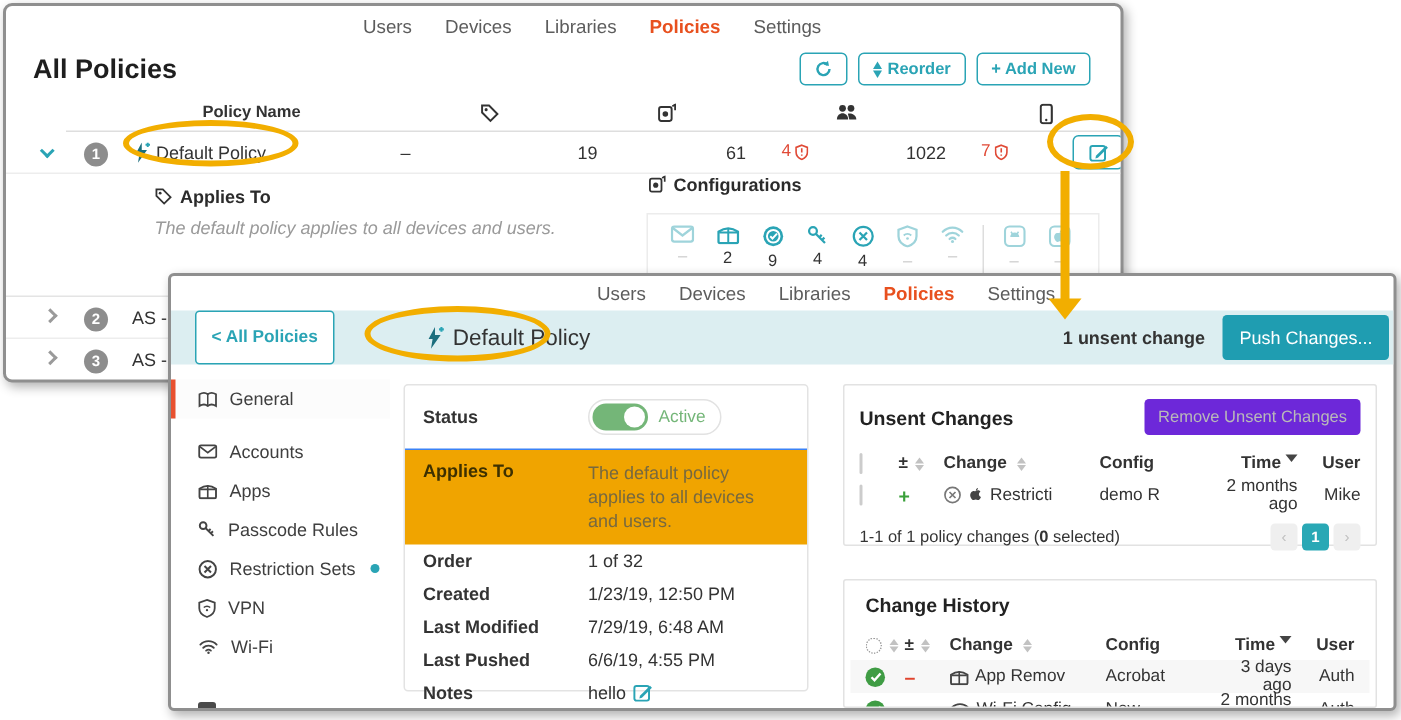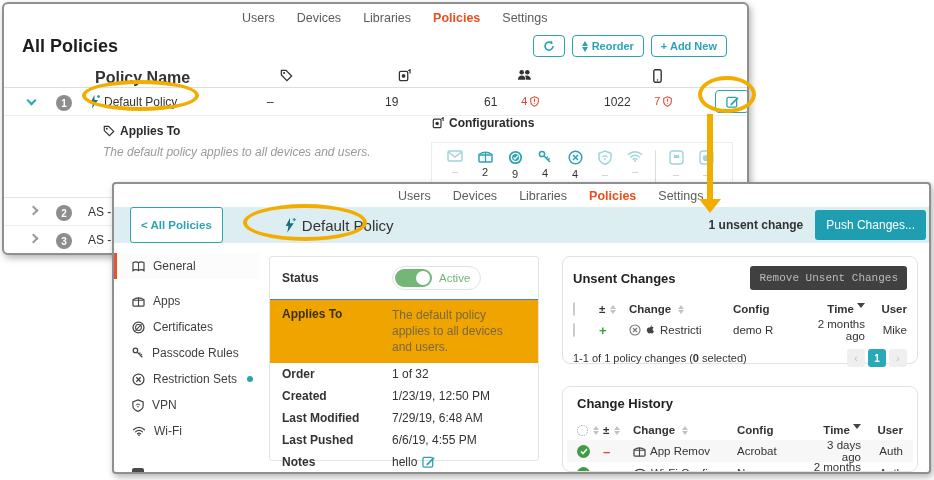--- a/index.html
+++ b/index.html
@@ -20,21 +20,21 @@
 
   
   .hdr1 { display:flex; align-items:center; padding:5px 20px 9px 18px; }
   .hdr1 h1 { font-size:18px; color:#1e1e1e; }
   .toolbar { margin-left:auto; display:flex; gap:7px; }
   .btn-teal { display:inline-flex; align-items:center; gap:4px; border:1px solid #2aa4b5; color:#2aa4b5;
               background:#fff; border-radius:4px; font-size:11px; font-weight:bold; padding:4px 9px; cursor:pointer; }
   .tri-up { width:0;height:0;border-left:3.5px solid transparent;border-right:3.5px solid transparent;border-bottom:5px solid #2aa4b5; }
   .tri-dn { width:0;height:0;border-left:3.5px solid transparent;border-right:3.5px solid transparent;border-top:5px solid #2aa4b5; }
 
-  .thead { position:relative; height:22px; border-bottom:1px solid #dedede; font-size:16px; font-weight:bold; color:#333; }
+  .thead { position:relative; height:22px; border-bottom:1px solid #dedede; font-size:11px; font-weight:bold; color:#333;margin-left:40px; }
   .thead .cell, .prow .cell { position:absolute; top:3px; }
   .prow { position:relative; height:28px; border-bottom:1px solid #ededed; font-size:12px; color:#333; }
   .prow .cell { top:7px; }
   .badge { display:inline-flex; width:16px; height:16px; border-radius:50%; background:#8d8d8d; color:#fff;
            font-size:10px; font-weight:bold; align-items:center; justify-content:center; }
   .chev { display:inline-block; width:7px; height:7px; border-right:2px solid #2aa4b5; border-bottom:2px solid #2aa4b5; }
   .chev.down { transform:rotate(45deg); }
   .chev.right { transform:rotate(-45deg); border-color:#9a9a9a; }
   .num { font-size:12px; color:#333; }
   .alert { display:inline-flex; align-items:center; gap:3px; color:#e04a36; font-size:11.5px; }
@@ -79,27 +79,27 @@
   .row-applies .lbl { color:#3d3000; }
   .row-applies .val { color:#77693f; line-height:1.35; }
   .row-info { height:22px; }
   .row-info:first-of-type { margin-top:5px; }
 
   .toggle-wrap { display:flex; align-items:center; gap:7px; border:1px solid #e2e2e2; border-radius:14px; padding:2px 10px 2px 2px; background:#fff; }
   .toggle { width:37px; height:18px; border-radius:10px; background:#74b678; position:relative; }
   .toggle .knob { position:absolute; right:2px; top:2px; width:14px; height:14px; border-radius:50%; background:#fff; }
   .toggle-label { font-size:11.5px; color:#74b678; }
 
-  .panel { position:absolute; border:1px solid #e2e2e2; border-radius:8px; background:#fff; width:356px; left:302px; }
+  .panel { position:absolute; border:1px solid #e2e2e2; border-radius:2px; background:#fff; width:356px; left:302px; }
   .panel-unsent { top:13px; height:108px; padding:9px 10px 0; }
   .panel-history { top:143px; height:86px; padding:9px 4px 0; overflow:hidden; }
   .panel h2 { font-size:13px; color:#222; }
   .ph-row { display:flex; align-items:center; }
-  .removebtn { margin-left:auto; background:#404040; color:#b9b9b9; border:none; border-radius:3px;
-               font-size:11px; padding:6px 9px; font-family:Liberation Mono, monospace; }
+  .removebtn { margin-left:auto; background:#6d28d9; color:#b9b9b9; border:none; border-radius:3px;
+               font-size:11px; padding:6px 9px; font-family:Liberation Sans, sans-serif; }
   .t-head, .t-row { display:flex; align-items:center; font-size:11.5px; color:#333; }
   .t-head { font-weight:bold; margin-top:9px; height:20px; }
   .t-row { height:22px; }
   .c-cb { width:26px; } .c-pm { width:30px; display:flex; align-items:center; gap:2px; }
   .c-change { width:104px; display:flex; align-items:center; gap:4px; overflow:hidden; white-space:nowrap; }
   .c-config { width:72px; overflow:hidden; white-space:nowrap; }
   .c-time { flex:1; text-align:right; display:flex; justify-content:flex-end; align-items:flex-start; gap:3px; }
   .c-user { width:42px; text-align:right; overflow:hidden; white-space:nowrap; }
   .checkbox { width:13px; height:13px; border:1px solid #ccc; border-radius:2px; background:#fff; cursor:pointer; }
   .sorticons { display:inline-flex; flex-direction:column; gap:1px; margin-left:3px; }
@@ -406,36 +406,35 @@
           <span class="icon">
               <svg width="13" height="11" viewBox="0 0 14 12">
                 <path d="M1 2C3 .8 5.5 .8 7 2c1.5-1.2 4-1.2 6 0v8.5c-2-1.2-4.5-1.2-6 0-1.5-1.2-4-1.2-6 0Z" fill="none" stroke="#444" stroke-width="1.3"></path>
                 <path d="M7 2v8.5" stroke="#444" stroke-width="1.1"></path>
               </svg>
             </span>
           <span>General</span>
         </div>
         <div class="side-item">
           <span class="icon">
+              <svg width="13" height="10" viewBox="0 0 16 12">
+                <rect x="1" y="1" width="14" height="10" rx="1.5" fill="none" stroke="#444" stroke-width="1.5"></rect>
+                <path d="M1.5 2 8 7 14.5 2" fill="none" stroke="#444" stroke-width="1.5"></path>
+              </svg>
+            </span>
+          <span>Accounts</span>
+        </div>
+        <div class="side-item">
+          <span class="icon">
               <svg width="13" height="11" viewBox="0 0 15 13">
                 <path d="M1 4.5 Q7.5 0 14 4.5 V11 Q14 12 13 12 H2 Q1 12 1 11Z" fill="none" stroke="#444" stroke-width="1.5"></path>
                 <path d="M7.5 2v10M1.5 5h12" stroke="#444" stroke-width="1.3"></path>
               </svg>
             </span>
           <span>Apps</span>
-        </div>
-        <div class="side-item">
-          <span class="icon">
-              <svg width="13" height="13" viewBox="0 0 15 15">
-                <circle cx="7.5" cy="7.5" r="6.3" fill="none" stroke="#444" stroke-width="1.5"></circle>
-                <circle cx="7.5" cy="7.5" r="3.4" fill="none" stroke="#444" stroke-width="1.2"></circle>
-                <path d="M4 11 11 4" stroke="#444" stroke-width="1.2"></path>
-              </svg>
-            </span>
-          <span>Certificates</span>
         </div>
         <div class="side-item">
           <span class="icon">
               <svg width="12" height="12" viewBox="0 0 14 14">
                 <circle cx="4" cy="4" r="2.6" fill="none" stroke="#444" stroke-width="1.5"></circle>
                 <path d="M6 6 12 12M10 10l1.6-1.6M8.2 8.2l1.6-1.6" stroke="#444" stroke-width="1.5"></path>
               </svg>
             </span>
           <span>Passcode Rules</span>
         </div>

